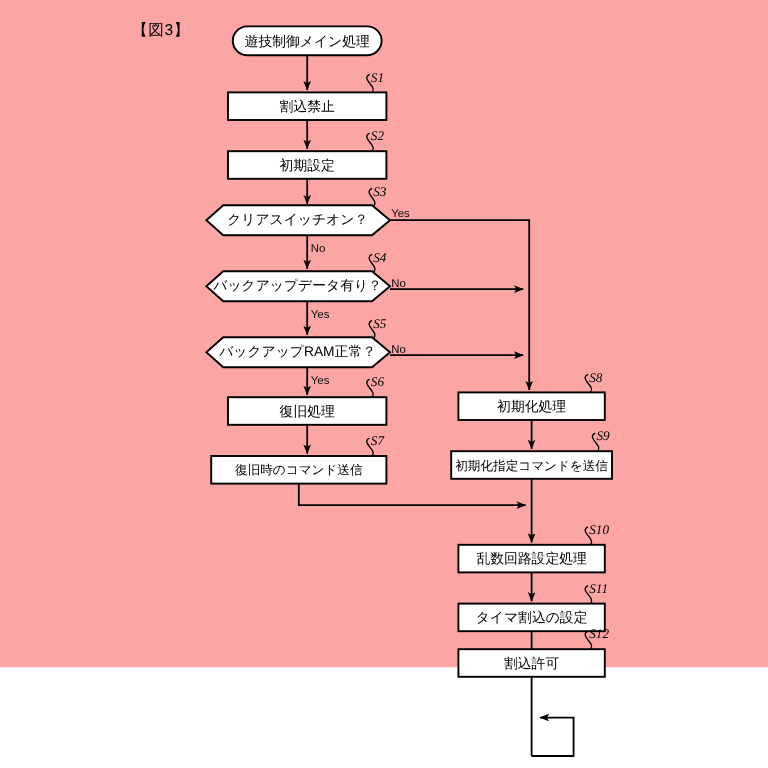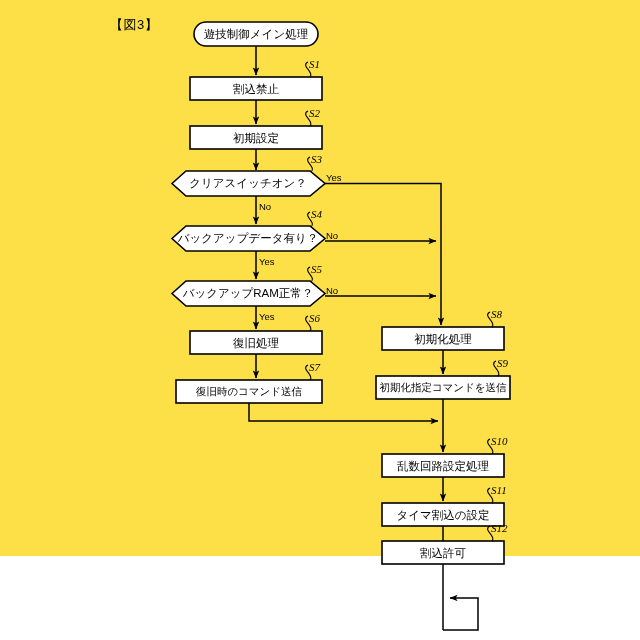--- a/index.html
+++ b/index.html
@@ -12,21 +12,21 @@
     width: 640px;
     height: 640px;
     font-family: "Liberation Sans", "DejaVu Sans", sans-serif;
     color: #000000;
     overflow: hidden;
   }
   #figure-root {
     position: relative;
     width: 640px;
     height: 556px;
-    background: #fde047;
+    background: #fca5a5;
   }
   #flow-svg {
     position: absolute;
     left: 0;
     top: 0;
     width: 640px;
     height: 640px;
     display: block;
   }
   .fig-label {

